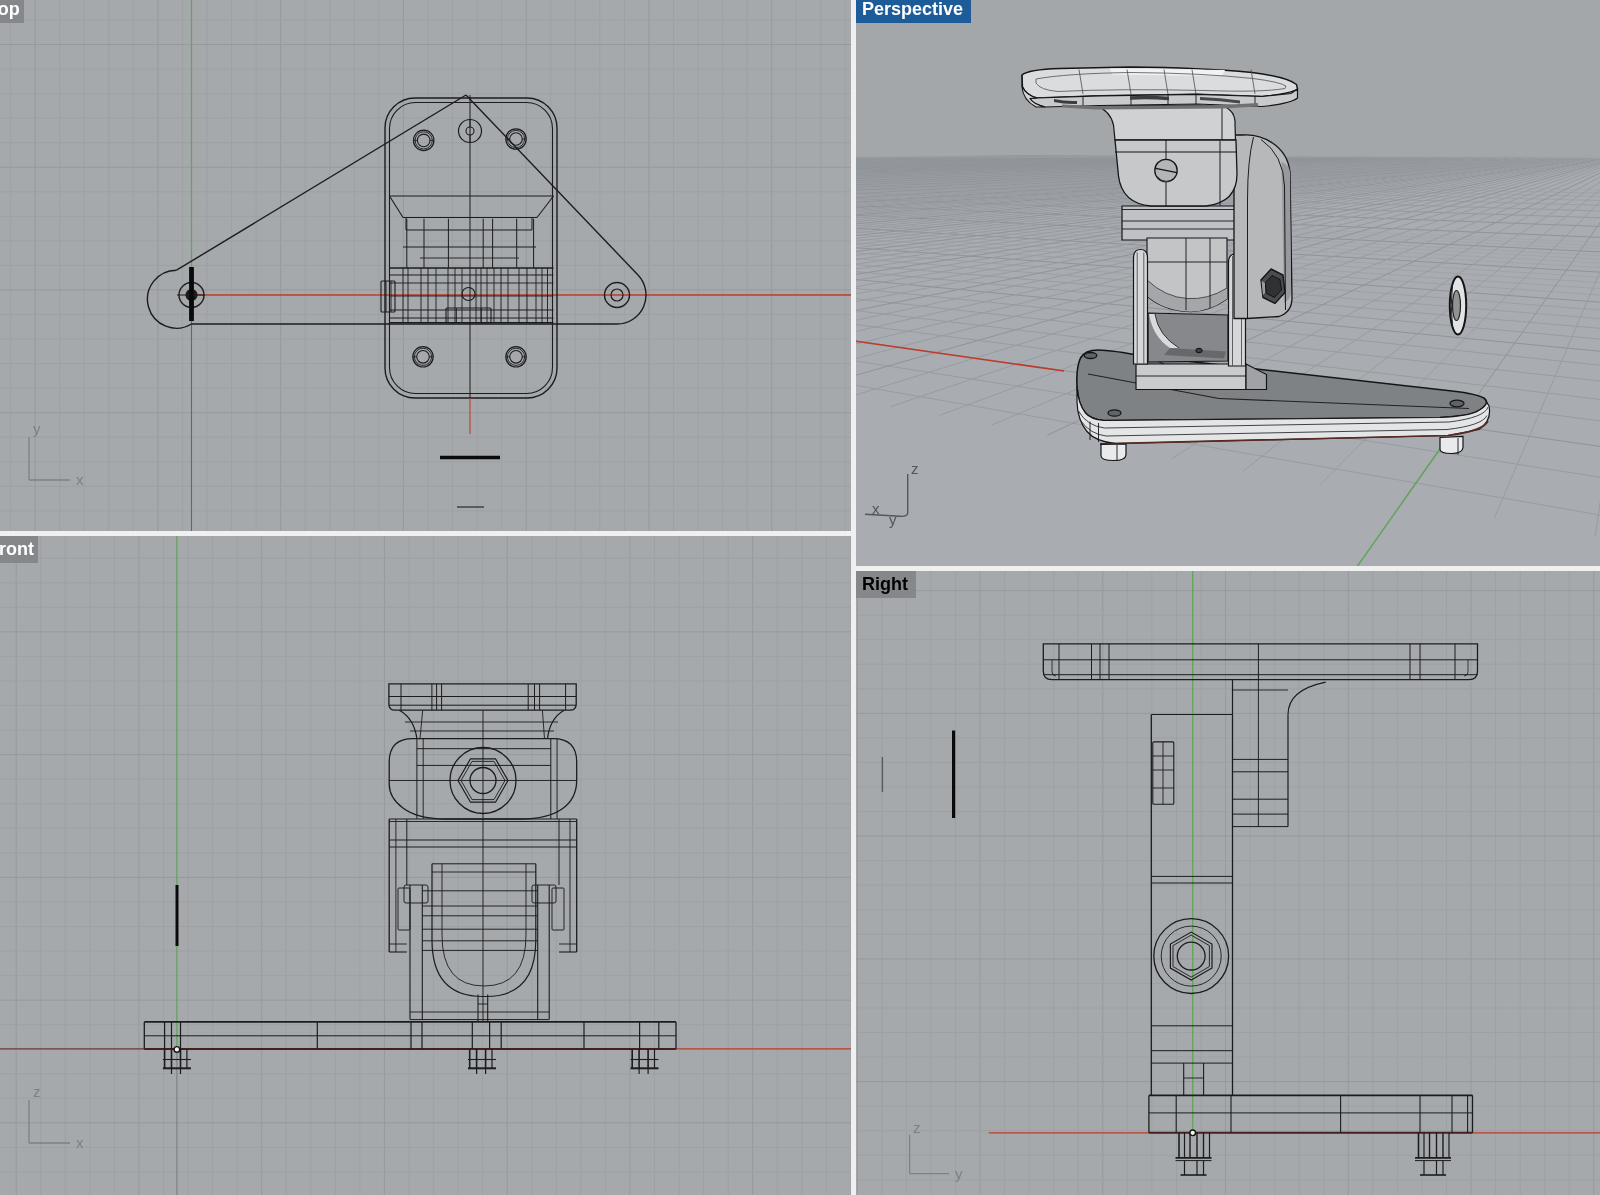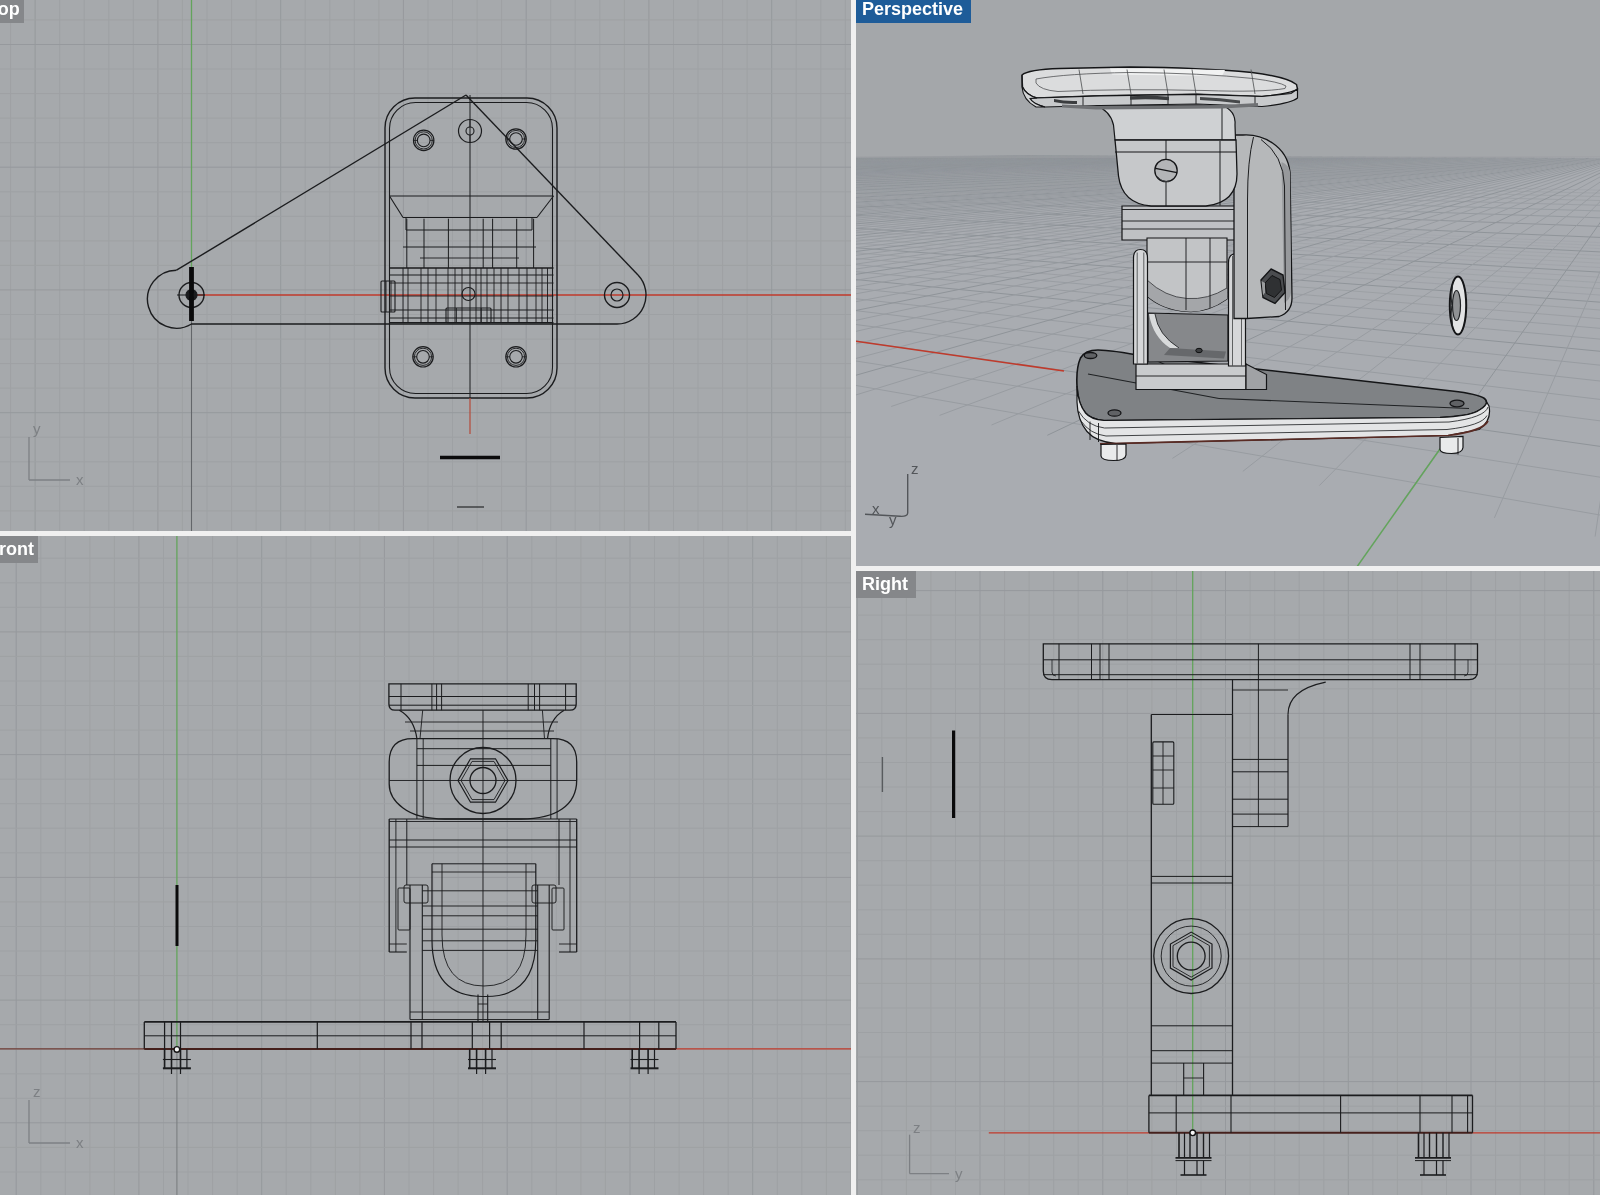--- a/index.html
+++ b/index.html
@@ -768,12 +768,12 @@
     <line x1="1420.0" y1="1175.0" x2="1446.0" y2="1175.0" stroke="#1b1c1e" stroke-width="1.6"></line>
     <circle cx="1192.7" cy="1132.8" r="2.8" stroke="#141414" stroke-width="1.4" fill="#f7f7f7"></circle>
     <line x1="909.6" y1="1134.7" x2="909.6" y2="1173.6" stroke="#7d8084" stroke-width="1.3"></line>
     <line x1="909.6" y1="1173.6" x2="949.0" y2="1173.6" stroke="#7d8084" stroke-width="1.3"></line>
     <text x="913" y="1133" fill="#7d8084" font-size="15px">z</text>
     <text x="955" y="1179" fill="#7d8084" font-size="15px">y</text>
   </svg>
 <div style="position:absolute;left:-18px;top:-4px;width:42px;height:27px;background:#85878a;color:#fff;font-weight:700;font-size:18px;line-height:27px;padding-left:6px;box-sizing:border-box;overflow:hidden;white-space:nowrap">Top</div>
 <div style="position:absolute;left:856px;top:-4px;width:115px;height:27px;background:#1e5c99;color:#fff;font-weight:700;font-size:18px;line-height:27px;padding-left:6px;box-sizing:border-box;overflow:hidden;white-space:nowrap">Perspective</div>
 <div style="position:absolute;left:-18px;top:536px;width:56px;height:27px;background:#85878a;color:#fff;font-weight:700;font-size:18px;line-height:27px;padding-left:6px;box-sizing:border-box;overflow:hidden;white-space:nowrap">Front</div>
-<div style="position:absolute;left:856px;top:571px;width:60px;height:27px;background:#85878a;color:#ffffff;font-weight:700;font-size:18px;line-height:27px;padding-left:6px;box-sizing:border-box;overflow:hidden;white-space:nowrap">Right</div>
+<div style="position:absolute;left:856px;top:571px;width:60px;height:27px;background:#85878a;color:#000000;font-weight:700;font-size:18px;line-height:27px;padding-left:6px;box-sizing:border-box;overflow:hidden;white-space:nowrap">Right</div>
 </body></html>

